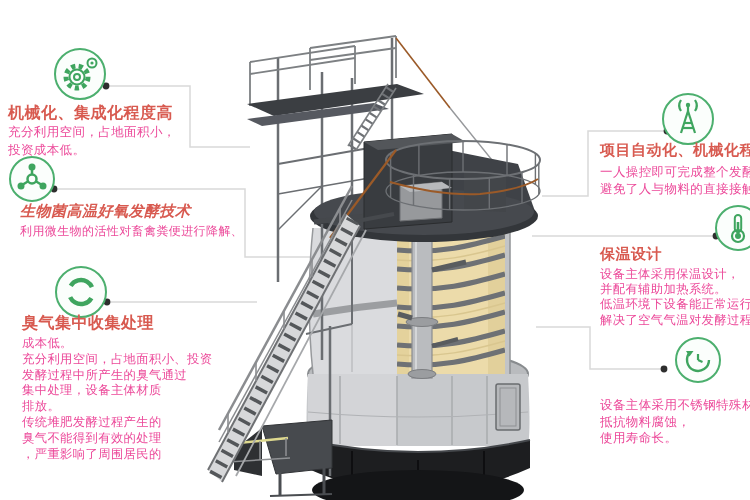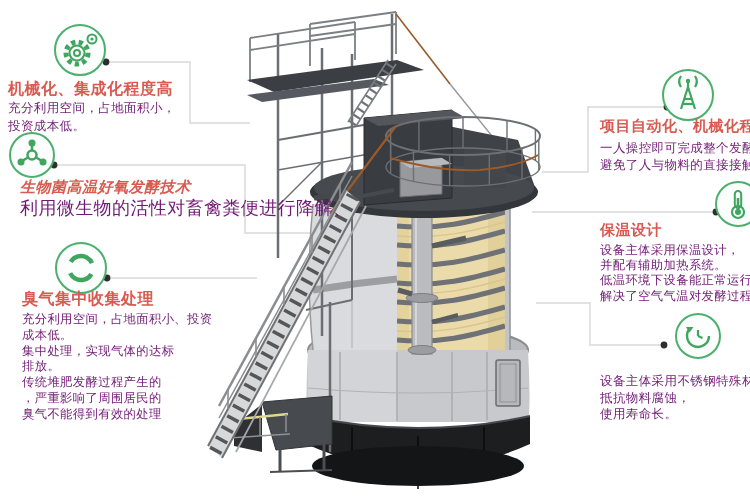--- a/index.html
+++ b/index.html
@@ -1,24 +1,24 @@
 <!DOCTYPE html>
 <html><head>
 <meta charset="utf-8">
 <style>
   html,body{margin:0;padding:0;}
   body{width:750px;height:500px;overflow:hidden;background:#ffffff;
        font-family:"DejaVu Sans","Liberation Sans",sans-serif;}
-  #stage{position:relative;width:750px;height:424px;background:#fff;}
+  #stage{position:relative;width:750px;height:424px;background:#fff;margin-top:24px;}
   #scene{position:absolute;left:0;top:0;}
   .ann-title{position:absolute;font-weight:bold;color:#d85a50;white-space:nowrap;letter-spacing:.5px;}
-  .ann-body{position:absolute;color:#701a75;white-space:nowrap;letter-spacing:.4px;}
+  .ann-body{position:absolute;color:#ec4899;white-space:nowrap;letter-spacing:.4px;}
   .t16{font-size:16px;} .t15{font-size:15px;}
   .b1{font-size:12.5px;line-height:18px;}
-  .b2{font-size:18px;line-height:17.5px;}
+  .b2{font-size:12px;line-height:17.5px;}
   .b3{font-size:12.3px;line-height:15.8px;}
   .r1{font-size:12.5px;line-height:16.5px;}
   .r2{font-size:12.3px;line-height:15.2px;}
   .r3{font-size:12.5px;line-height:16.5px;}
   .icon{position:absolute;}
 </style>
 </head>
 <body>
 
 <div id="stage">
@@ -251,27 +251,28 @@
 </div>
 
 <div class="icon" style="left:54px;top:241px;">
   <svg width="54" height="54" viewBox="-27 -27 54 54">
     <circle r="25" fill="#fbfefc" stroke="#4caf6e" stroke-width="2"></circle>
     <circle r="12" fill="none" stroke="#3fa55f" stroke-width="4.5" stroke-dasharray="26 11.7" transform="rotate(30)"></circle>
   </svg>
 </div>
 <div class="ann-title t16" style="left:22px;top:289px;font-family:Liberation Mono, monospace;">臭气集中收集处理</div>
 <div class="ann-body b3" style="left:22px;top:312px;">
+  <div>成本低。</div>
   <div>充分利用空间，占地面积小、投资</div>
-  <div>成本低。</div>
-  <div>集中处理，实现气体的达标</div>
+  <div>发酵过程中所产生的臭气通过</div>
+  <div>集中处理，设备主体材质</div>
   <div>排放。</div>
   <div>传统堆肥发酵过程产生的</div>
+  <div>臭气不能得到有效的处理</div>
   <div>，严重影响了周围居民的</div>
-  <div>臭气不能得到有效的处理</div>
 </div>
 
 <div class="icon" style="left:661px;top:68px;">
   <svg width="54" height="54" viewBox="-27 -27 54 54">
     <circle r="25" fill="#fbfefc" stroke="#4caf6e" stroke-width="2"></circle>
     <g stroke="#3fa55f" stroke-width="2.2" fill="none">
       <path d="M-7,14 L0,-8"></path>
           <path d="M7,14 L0,-8"></path>
       <path d="M-3.5,4 L3.5,4"></path>
           <path d="M-5.5,9 L5.5,9"></path>

